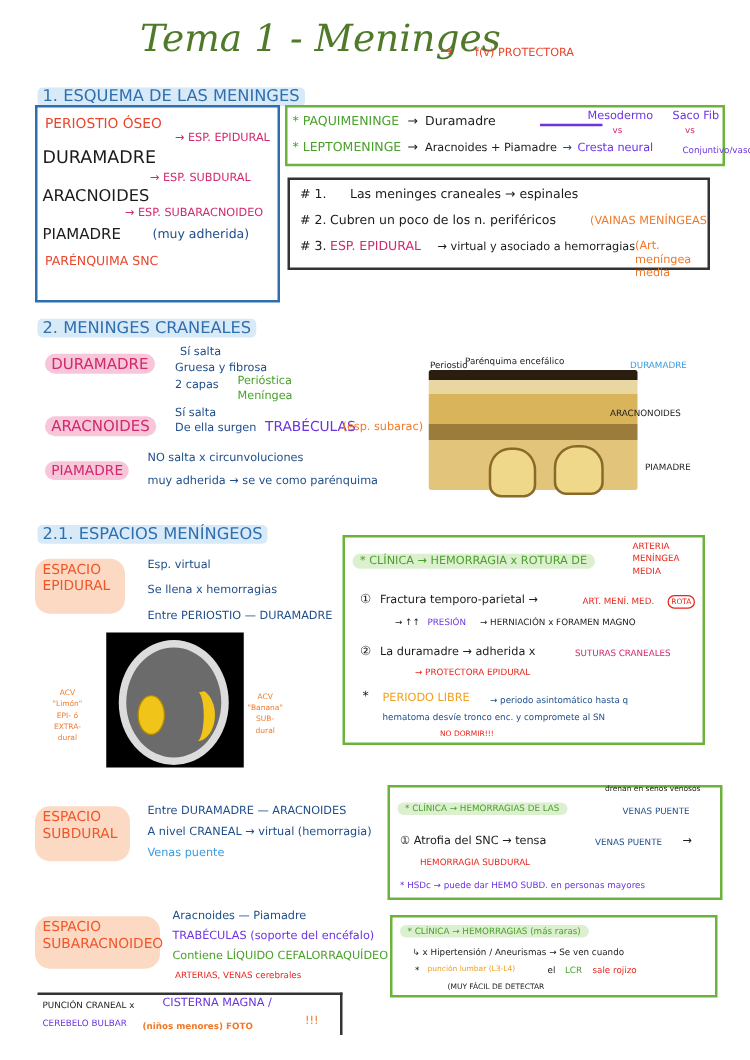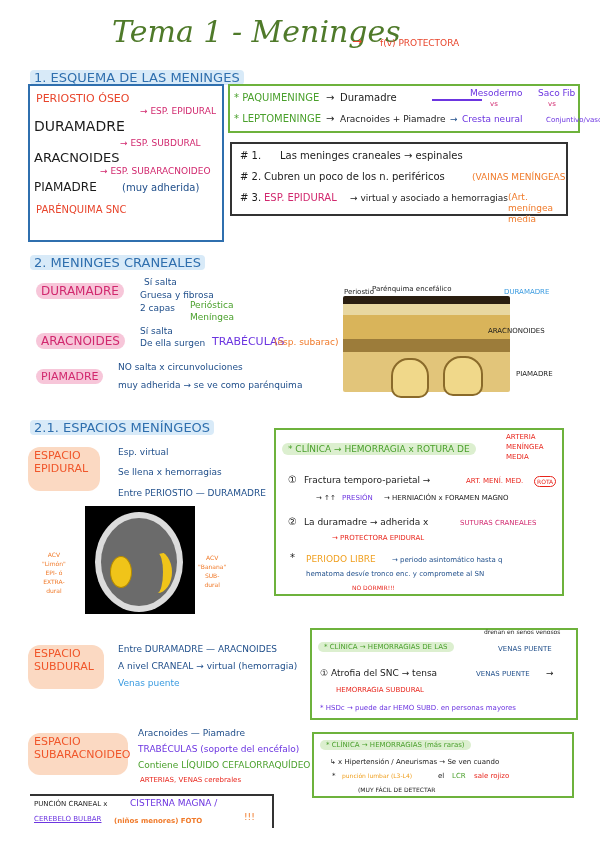--- a/index.html
+++ b/index.html
@@ -202,16 +202,16 @@
   <div class="abs s6 yellow" style="left:28px;top:38px;">punción lumbar (L3-L4)</div>
   <div class="abs s7 black" style="left:124px;top:38px;">el</div>
   <div class="abs s7 green" style="left:138px;top:38px;">LCR</div>
   <div class="abs s7" style="left:160px;top:38px;color:#e8251c;">sale rojizo</div>
   <div class="abs s6 black" style="left:44px;top:52px;">(MUY FÁCIL DE DETECTAR</div>
 </div>
 
 <div class="abs" style="left:30px;top:794px;width:242px;height:32px;border-top:2px solid #333;border-right:2px solid #333;">
   <div class="abs s7 black" style="left:4px;top:4px;">PUNCIÓN CRANEAL x</div>
   <div class="abs s9 purple" style="left:100px;top:2px;">CISTERNA MAGNA /</div>
-  <div class="abs s8 s7 purple" style="left:4px;top:19px;text-decoration:underline;">CEREBELO BULBAR</div>
+  <div class="abs s8 s7 purple" style="left:4px;top:19px;">CEREBELO BULBAR</div>
   <div class="abs s8 s7 orange" style="left:84px;top:21px;font-weight:bold;">(niños menores) FOTO</div>
   <div class="abs s9 orange" style="left:214px;top:16px;">!!!</div>
 </div>
 
 </body></html>

